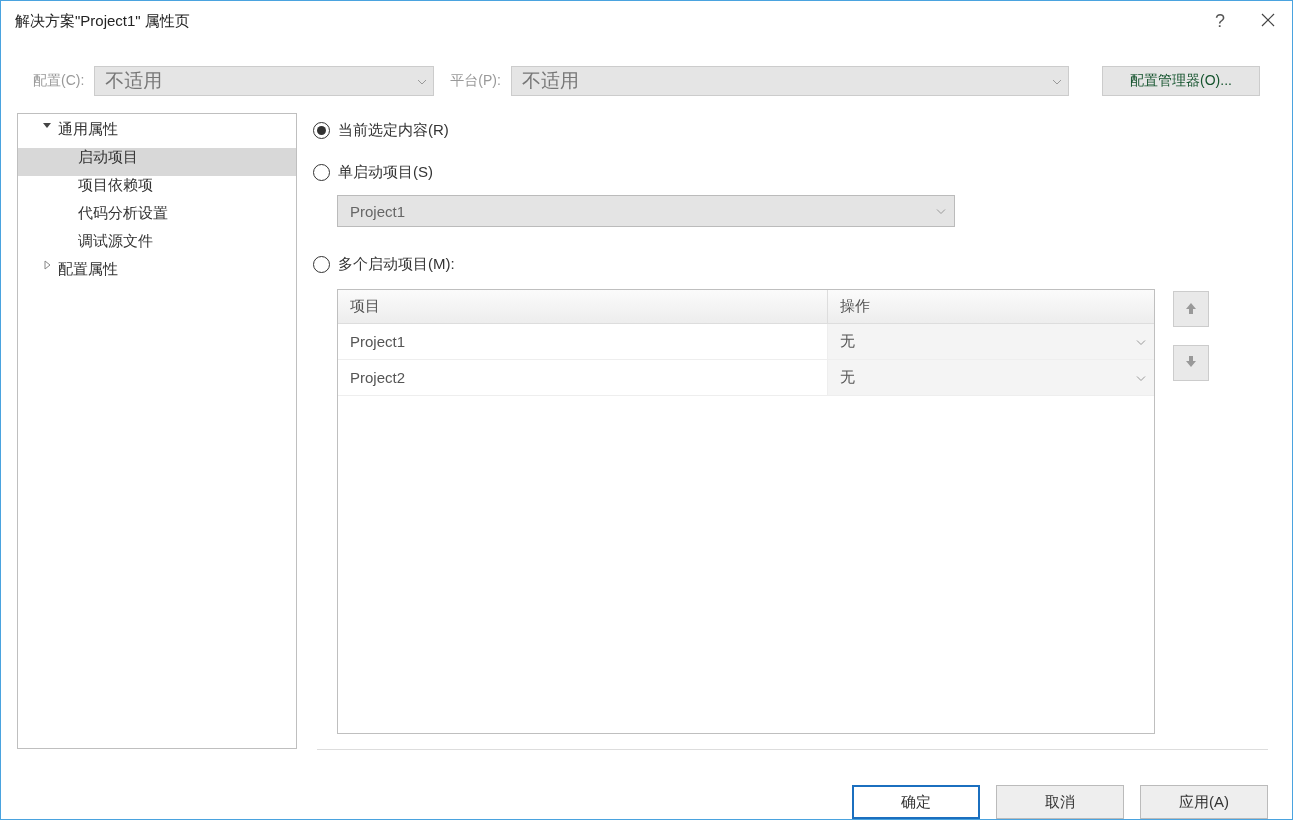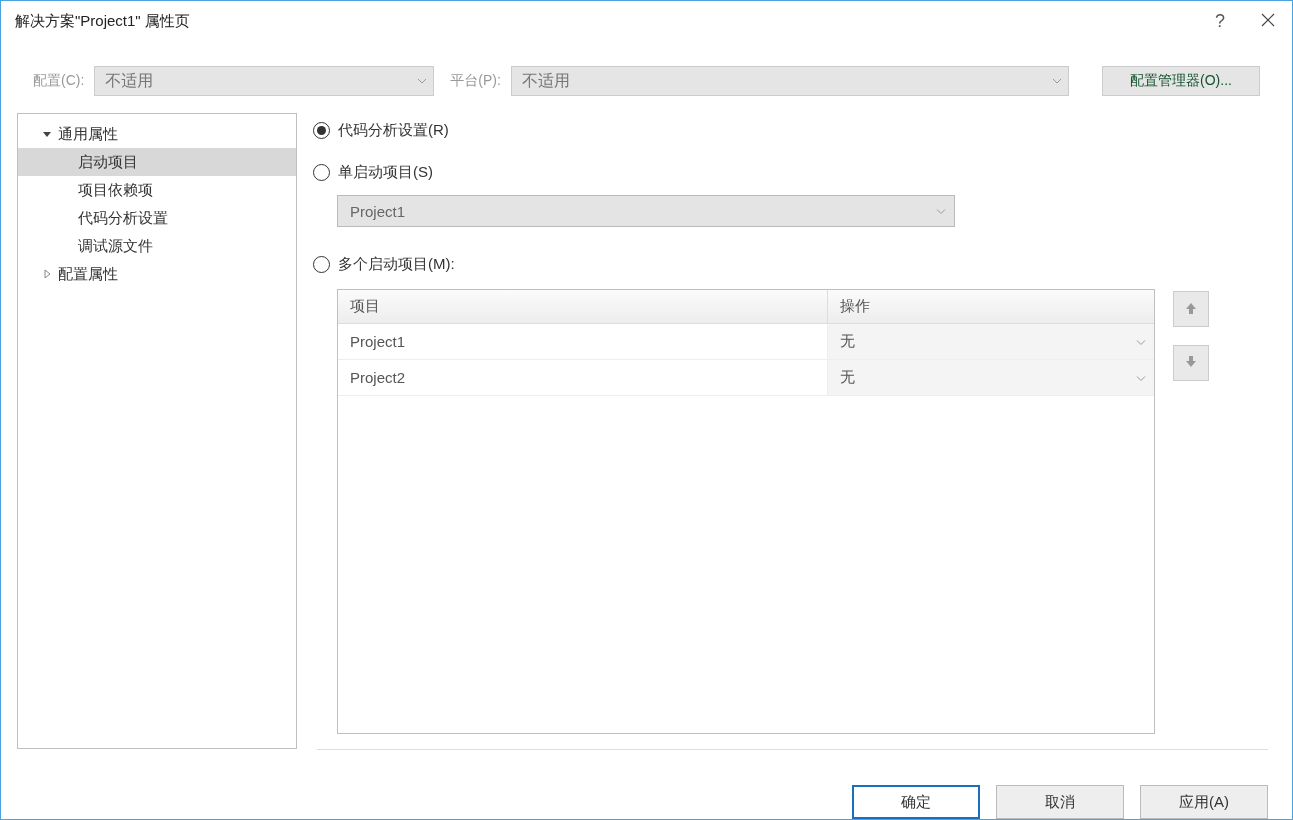--- a/index.html
+++ b/index.html
@@ -58,21 +58,21 @@
     font-size: 14px;
   }
   .combo-disabled {
     background: #e5e5e5;
     border: 1px solid #ccc;
     height: 30px;
     display: flex;
     align-items: center;
     padding: 0 10px;
     color: #777;
-    font-size: 16px;
+    font-size: 19px;
     position: relative;
   }
   .combo-disabled.c1 { width: 340px; }
   .combo-disabled.c2 { width: 558px; }
   .combo-disabled .chev {
     position: absolute; right: 6px; top: 50%; transform: translateY(-50%);
     color: #999;
   }
   .cfgmgrbtn {
     width: 158px; height: 30px;
@@ -94,21 +94,21 @@
   .tree {
     width: 280px;
     border: 1px solid #bfbfbf;
     background: #fff;
     padding-top: 6px;
     font-size: 15px;
   }
   .tree-item {
     height: 28px;
     display: flex;
-    align-items: center;
+    align-items: flex-start;
     padding-left: 6px;
     cursor: default;
   }
   .tree-item.level1 { padding-left: 22px; }
   .tree-item.level2 { padding-left: 60px; }
   .tree-item.selected { background: #d8d8d8; }
   .tree-expander {
     width: 14px;
     display: inline-flex;
     align-items: center;
@@ -349,21 +349,21 @@
               <path d="M3 1 L3 9 L8 5 Z" fill="none" stroke="#888"></path>
             </svg>
         </span>
         <span>配置属性</span>
       </div>
     </div>
 
     <div class="rightpanel">
       <div class="radio-row">
         <span class="radio-outer checked"></span>
-        <span>代码分析设置(R)</span>
+        <span>当前选定内容(R)</span>
       </div>
 
       <div class="radio-row spaced-top">
         <span class="radio-outer"></span>
         <span>单启动项目(S)</span>
       </div>
       <div class="single-combo">
         <span>Project1</span>
         <span class="chev">
           <svg viewBox="0 0 10 10">

